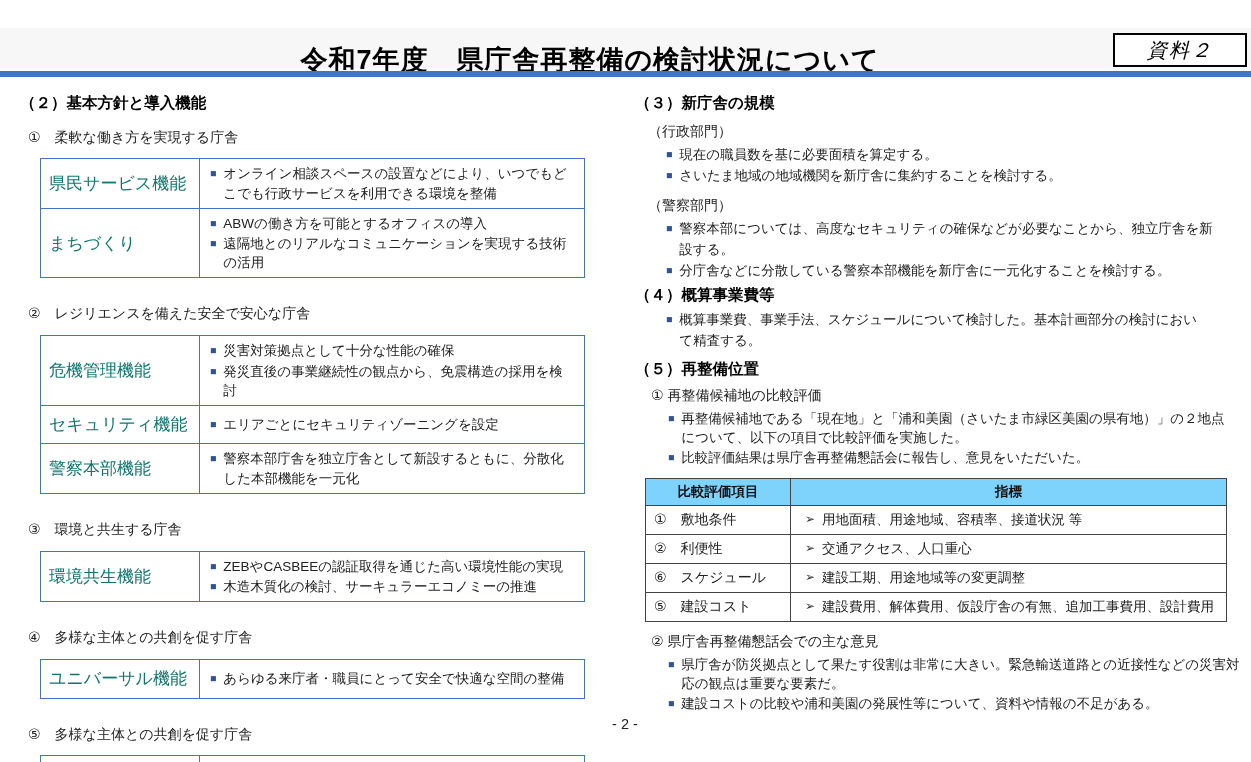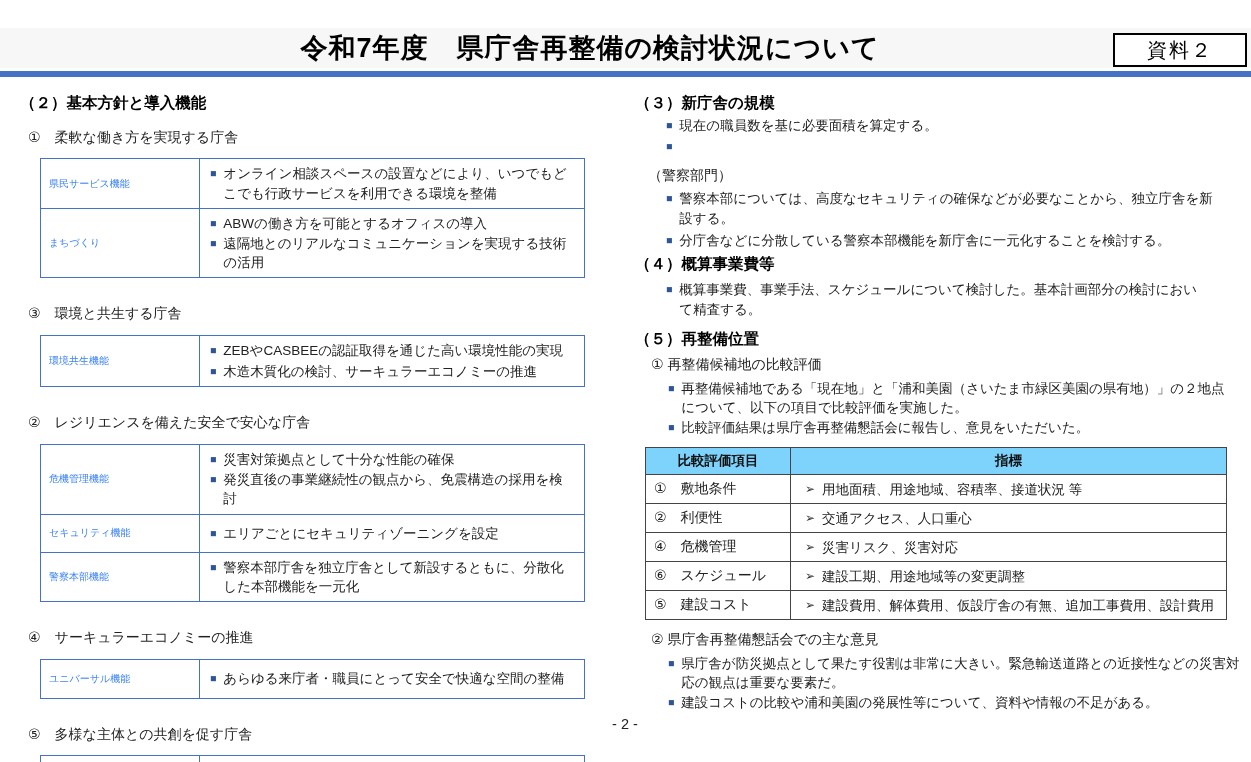--- a/index.html
+++ b/index.html
@@ -4,44 +4,44 @@
 <style>
   html,body{margin:0;padding:0;}
   body{
     width:1251px;height:762px;position:relative;background:#ffffff;
     font-family:"Liberation Sans","DejaVu Sans",sans-serif;
     color:#1a1a1a;overflow:hidden;
   }
   
   .title-band{position:absolute;top:28px;left:0;width:1251px;height:40px;background:#f7f7f7;}
   .page-title{
-    position:absolute;top:30px;left:0;width:1180px;text-align:center;
+    position:absolute;top:42px;left:0;width:1180px;text-align:center;
     font-size:27px;font-weight:bold;color:#000;letter-spacing:1px;
   }
   .doc-badge{
     position:absolute;top:33px;left:1113px;width:130px;height:30px;
     border:2px solid #000;background:#fff;display:flex;align-items:center;justify-content:center;
-    font-size:20px;color:#000;letter-spacing:2px;
+    font-size:20px;color:#000;letter-spacing:2px;font-style:italic;
   }
   .blue-rule{position:absolute;top:71px;left:0;width:1251px;height:6px;background:#4472C4;}
   
   .col-left{position:absolute;left:20px;top:94px;width:592px;}
   .col-right{position:absolute;left:635px;top:94px;width:604px;}
   .h1s{font-size:15.5px;font-weight:bold;color:#000;line-height:1.2;}
   .subh{font-size:14px;color:#222;line-height:1.2;}
   
   .fsec{margin-top:27px;}
   .fsec.first{margin-top:16px;}
   .fsec .subh{margin-left:8px;}
   table.ftable{
     border-collapse:collapse;margin:13px 0 0 20px;width:545px;
     border:1.5px solid #4472C4;table-layout:fixed;background:#fff;
   }
   table.ftable td{border:1px solid #4472C4;vertical-align:middle;}
-  td.flabel{width:142px;padding:6px 8px;font-size:10px;color:#3b82f6;}
+  td.flabel{width:142px;padding:6px 8px;font-size:17px;color:#0f766e;}
   td.fcontent{padding:5px 8px 5px 10px;}
   .bl{display:flex;align-items:flex-start;gap:7px;font-size:13.5px;line-height:1.42;color:#222;}
   .bl + .bl{margin-top:1px;}
   .sq{color:#2E5597;font-size:10.5px;line-height:1.85;flex:0 0 auto;}
   .tall td.fcontent{padding-top:9px;padding-bottom:9px;}
   
   .grp-label{font-size:14px;color:#222;margin:9px 0 5px 13px;line-height:1.3;}
   .rbul{margin-left:31px;margin-top:3px;width:560px;}
   .rbul .bl{font-size:13.5px;line-height:1.52;}
   .sec-r{margin-top:4px;}
@@ -101,41 +101,20 @@
                 <span class="sq">■</span>
                 <span>遠隔地とのリアルなコミュニケーションを実現する技術の活用</span>
               </div>
         </td>
       </tr>
     </tbody>
       </table>
   </div>
 
   <div class="fsec">
-    <div class="subh">③　環境と共生する庁舎</div>
-    <table class="ftable">
-      <tbody>
-          <tr>
-        <td class="flabel">環境共生機能</td>
-        <td class="fcontent">
-          <div class="bl">
-                <span class="sq">■</span>
-                <span>ZEBやCASBEEの認証取得を通じた高い環境性能の実現</span>
-              </div>
-          <div class="bl">
-                <span class="sq">■</span>
-                <span>木造木質化の検討、サーキュラーエコノミーの推進</span>
-              </div>
-        </td>
-      </tr>
-    </tbody>
-      </table>
-  </div>
-
-  <div class="fsec">
     <div class="subh">②　レジリエンスを備えた安全で安心な庁舎</div>
     <table class="ftable">
       <tbody>
           <tr>
         <td class="flabel">危機管理機能</td>
         <td class="fcontent">
           <div class="bl">
                 <span class="sq">■</span>
                 <span>災害対策拠点として十分な性能の確保</span>
               </div>
@@ -161,21 +140,42 @@
                 <span class="sq">■</span>
                 <span>警察本部庁舎を独立庁舎として新設するともに、分散化した本部機能を一元化</span>
               </div>
         </td>
       </tr>
     </tbody>
       </table>
   </div>
 
   <div class="fsec">
-    <div class="subh">④　サーキュラーエコノミーの推進</div>
+    <div class="subh">③　環境と共生する庁舎</div>
+    <table class="ftable">
+      <tbody>
+          <tr>
+        <td class="flabel">環境共生機能</td>
+        <td class="fcontent">
+          <div class="bl">
+                <span class="sq">■</span>
+                <span>ZEBやCASBEEの認証取得を通じた高い環境性能の実現</span>
+              </div>
+          <div class="bl">
+                <span class="sq">■</span>
+                <span>木造木質化の検討、サーキュラーエコノミーの推進</span>
+              </div>
+        </td>
+      </tr>
+    </tbody>
+      </table>
+  </div>
+
+  <div class="fsec">
+    <div class="subh">④　多様な主体との共創を促す庁舎</div>
     <table class="ftable">
       <tbody>
           <tr class="tall">
         <td class="flabel">ユニバーサル機能</td>
         <td class="fcontent">
           <div class="bl">
                 <span class="sq">■</span>
                 <span>あらゆる来庁者・職員にとって安全で快適な空間の整備</span>
               </div>
         </td>
@@ -199,27 +199,29 @@
         </td>
       </tr>
     </tbody>
       </table>
   </div>
 </div>
 
 <div class="col-right">
 
   <div class="h1s">（３）新庁舎の規模</div>
+  <div class="grp-label">（行政部門）</div>
   <div class="rbul">
     <div class="bl">
         <span class="sq">■</span>
         <span>現在の職員数を基に必要面積を算定する。</span>
       </div>
     <div class="bl">
         <span class="sq">■</span>
+        <span>さいたま地域の地域機関を新庁舎に集約することを検討する。</span>
       </div>
   </div>
   <div class="grp-label">（警察部門）</div>
   <div class="rbul">
     <div class="bl">
         <span class="sq">■</span>
         <span>警察本部については、高度なセキュリティの確保などが必要なことから、独立庁舎を新設する。</span>
       </div>
     <div class="bl">
         <span class="sq">■</span>
@@ -269,29 +271,20 @@
       <tr>
         <td class="ci">②　利便性</td>
         <td class="cv">
               <div class="bl">
                 <span class="ar">➢</span>
                 <span>交通アクセス、人口重心</span>
               </div>
             </td>
       </tr>
       <tr>
-        <td class="ci">④　危機管理</td>
-        <td class="cv">
-              <div class="bl">
-                <span class="ar">➢</span>
-                <span>災害リスク、災害対応</span>
-              </div>
-            </td>
-      </tr>
-      <tr>
         <td class="ci">⑥　スケジュール</td>
         <td class="cv">
               <div class="bl">
                 <span class="ar">➢</span>
                 <span>建設工期、用途地域等の変更調整</span>
               </div>
             </td>
       </tr>
       <tr>
         <td class="ci">⑤　建設コスト</td>

